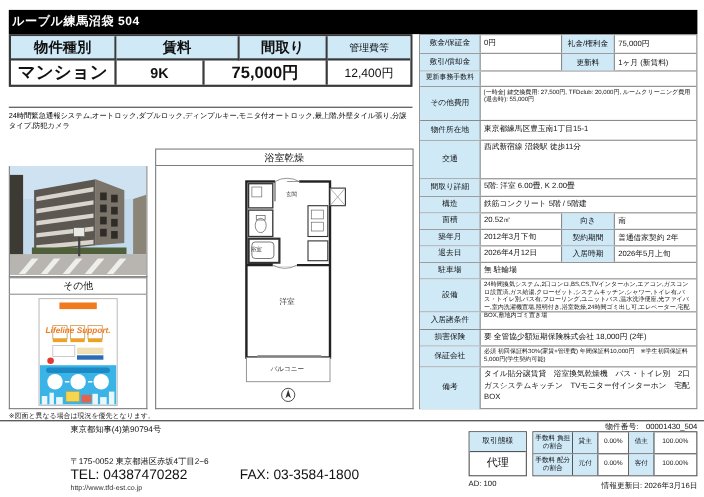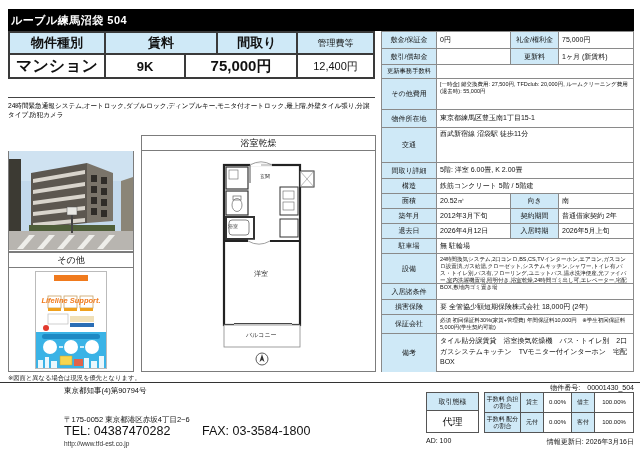--- a/index.html
+++ b/index.html
@@ -57,21 +57,21 @@
   .dval2 { font-size:7px; padding:2px 3px; display:flex; align-items:center; flex:0 0 74px; }
   .tiny { font-size:5.5px; line-height:1.25; align-items:flex-start; display:block; padding-top:2px; }
   .topalign { align-items:flex-start; padding-top:2px; }
 
   
   .divider { position:absolute; left:0; top:382px; width:640px; border-top:1.5px solid #333; }
   .f-license { position:absolute; left:64px; top:386px; font-size:7.5px; }
   .f-company { position:absolute; left:62px; top:394px; font-size:18px; letter-spacing:1px; }
   .f-address { position:absolute; left:64px; top:415px; font-size:7.5px; }
   .f-tel { position:absolute; left:64px; top:424px; font-size:12.5px; }
-  .f-fax { position:absolute; left:202px; top:424px; font-size:12.5px; }
+  .f-fax { position:absolute; left:218px; top:424px; font-size:12.5px; }
   .f-url { position:absolute; left:64px; top:440px; font-size:6.5px; color:#333; }
   .logo { position:absolute; left:8px; top:390px; width:54px; height:46px; }
   .logo-tfd { position:absolute; left:26px; top:-2px; font-size:17px; font-weight:bold; color:#d84315; letter-spacing:.5px; }
   .logo-sub { position:absolute; left:27px; top:17px; font-size:3.5px; color:#d84315; line-height:1.25; white-space:pre-line; }
 
   .prop-no { position:absolute; right:6px; top:383px; font-size:7px; }
   .deal-box { position:absolute; left:426px; top:392px; width:53px; height:41px; border:1px solid #555; }
   .deal-head { height:18px; background:#cfe9f7; border-bottom:1px solid #555; text-align:center; font-size:7px; line-height:17px; }
   .deal-val { height:32px; text-align:center; font-size:10px; line-height:21px; }
   .fee-table { position:absolute; left:484px; top:392px; width:150px; height:41px; border:1px solid #555; display:flex; flex-direction:column; }

